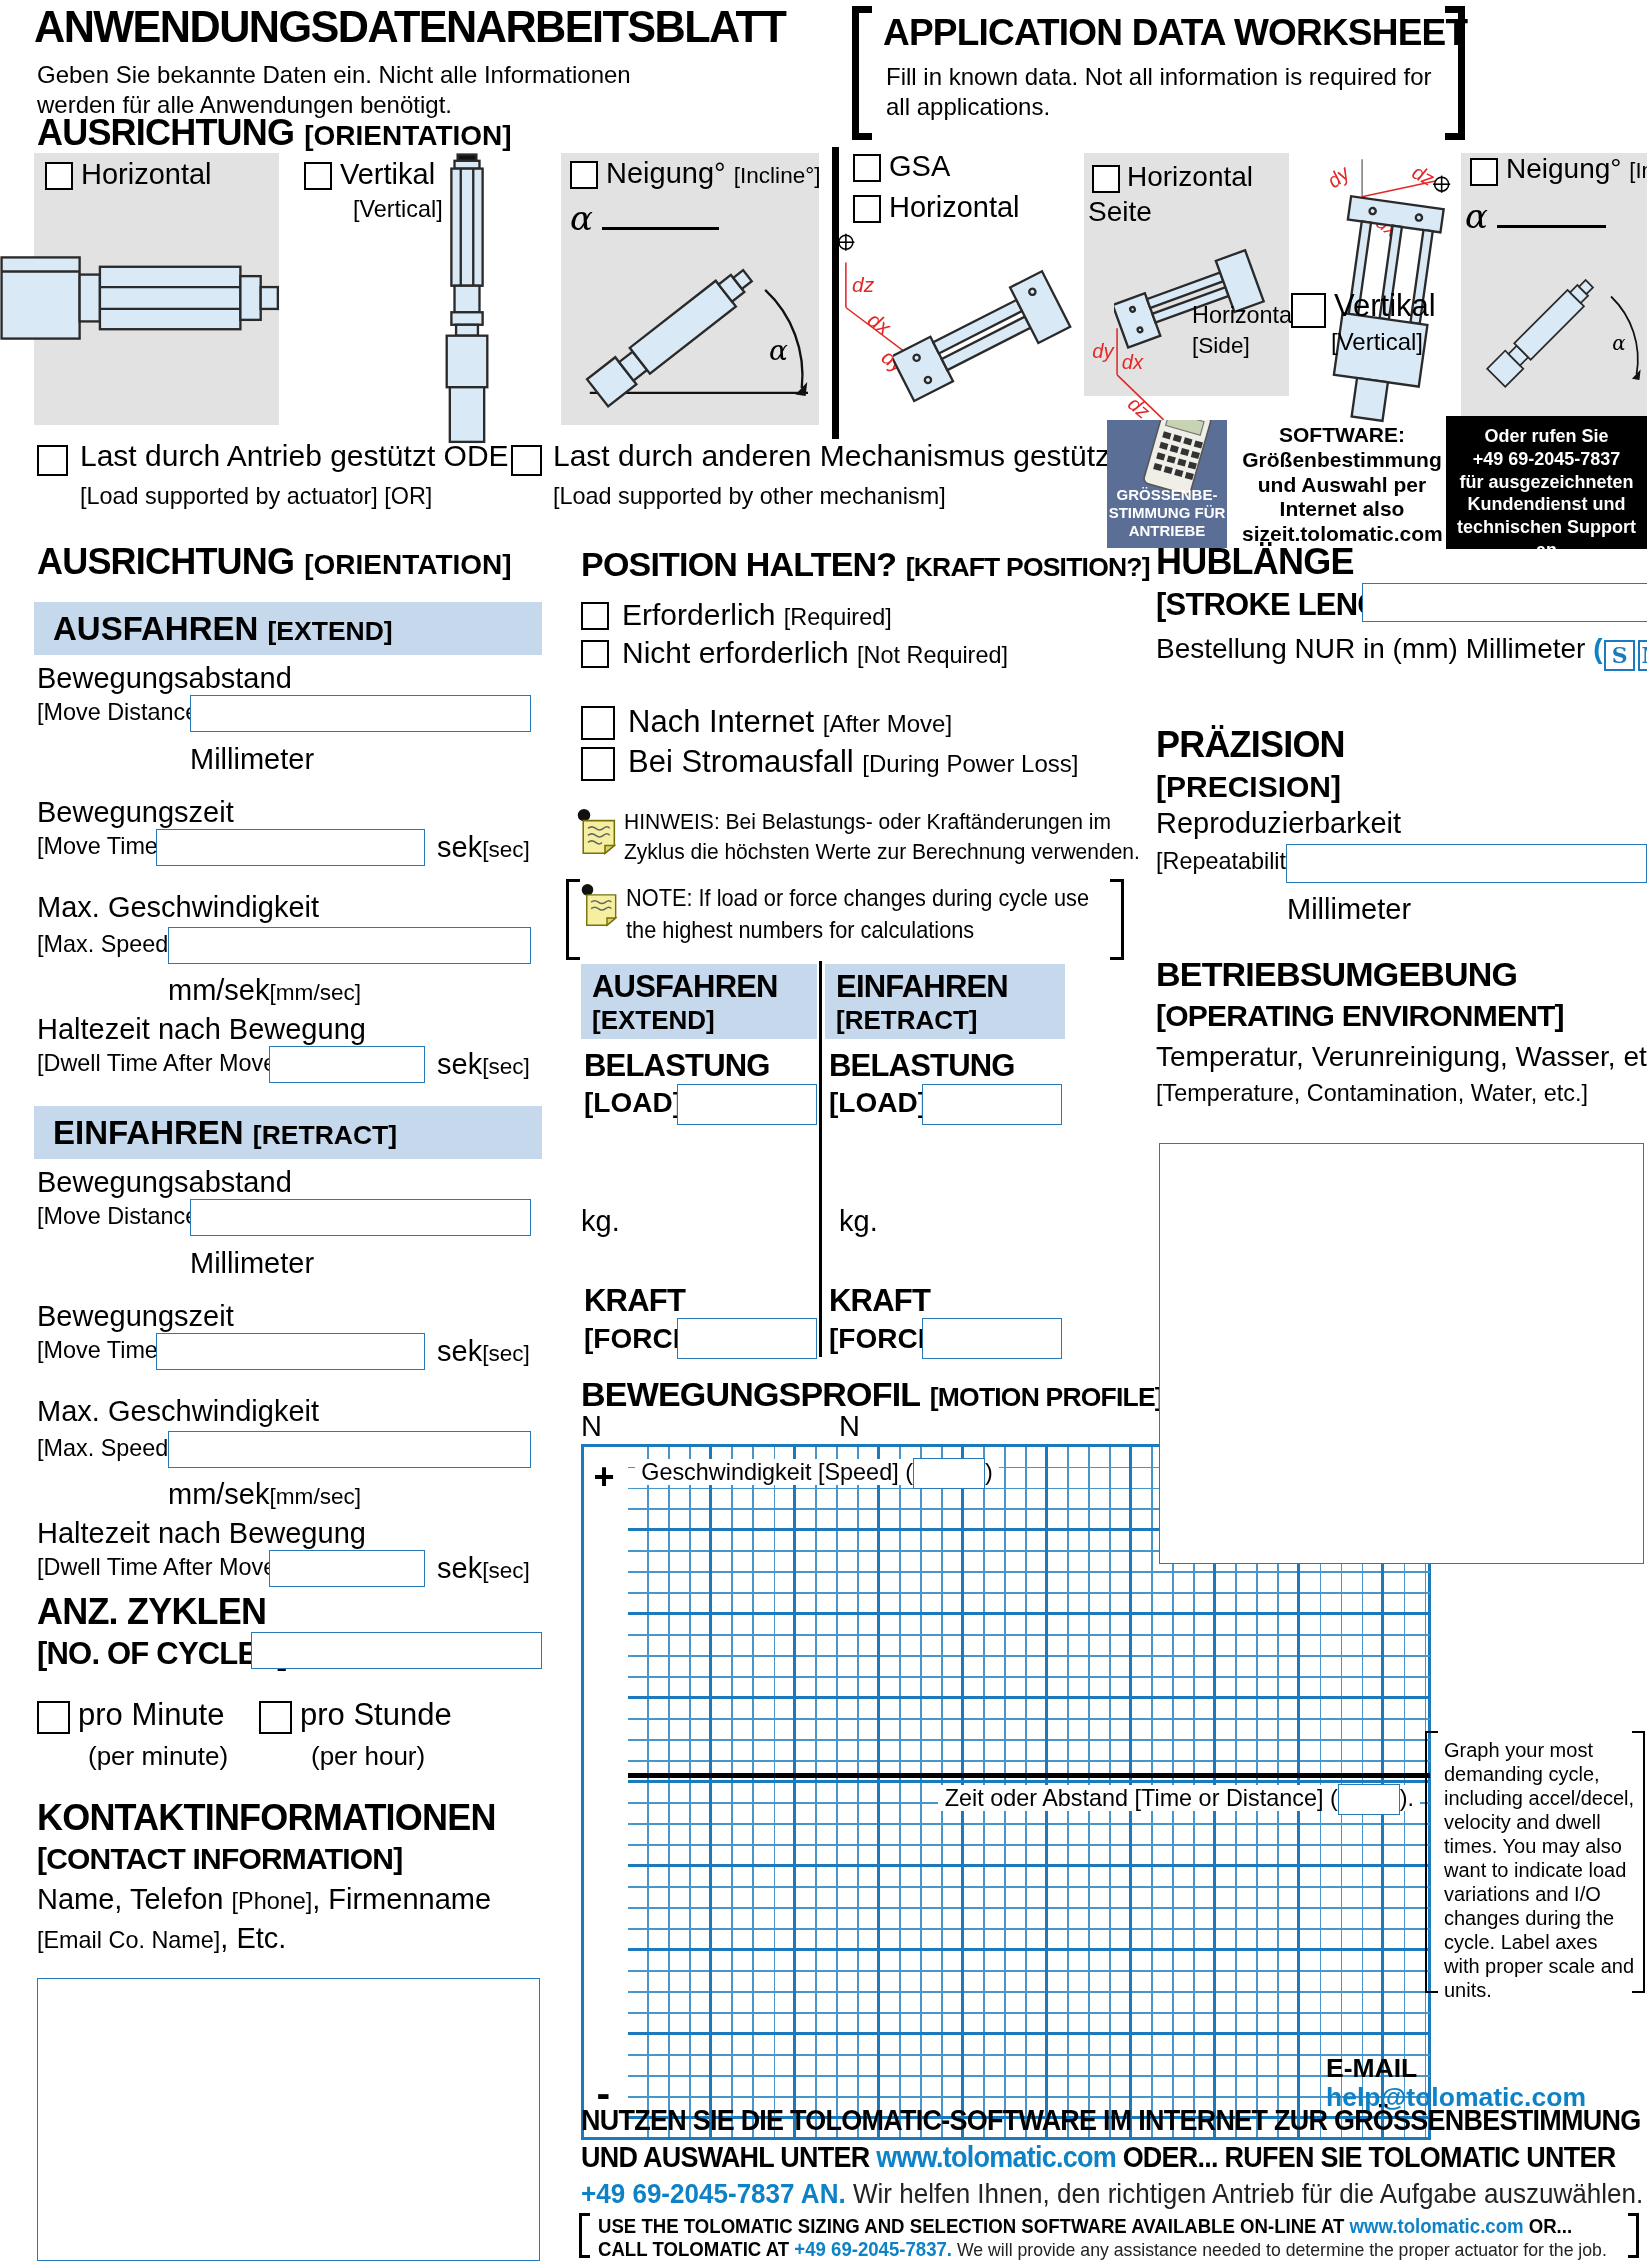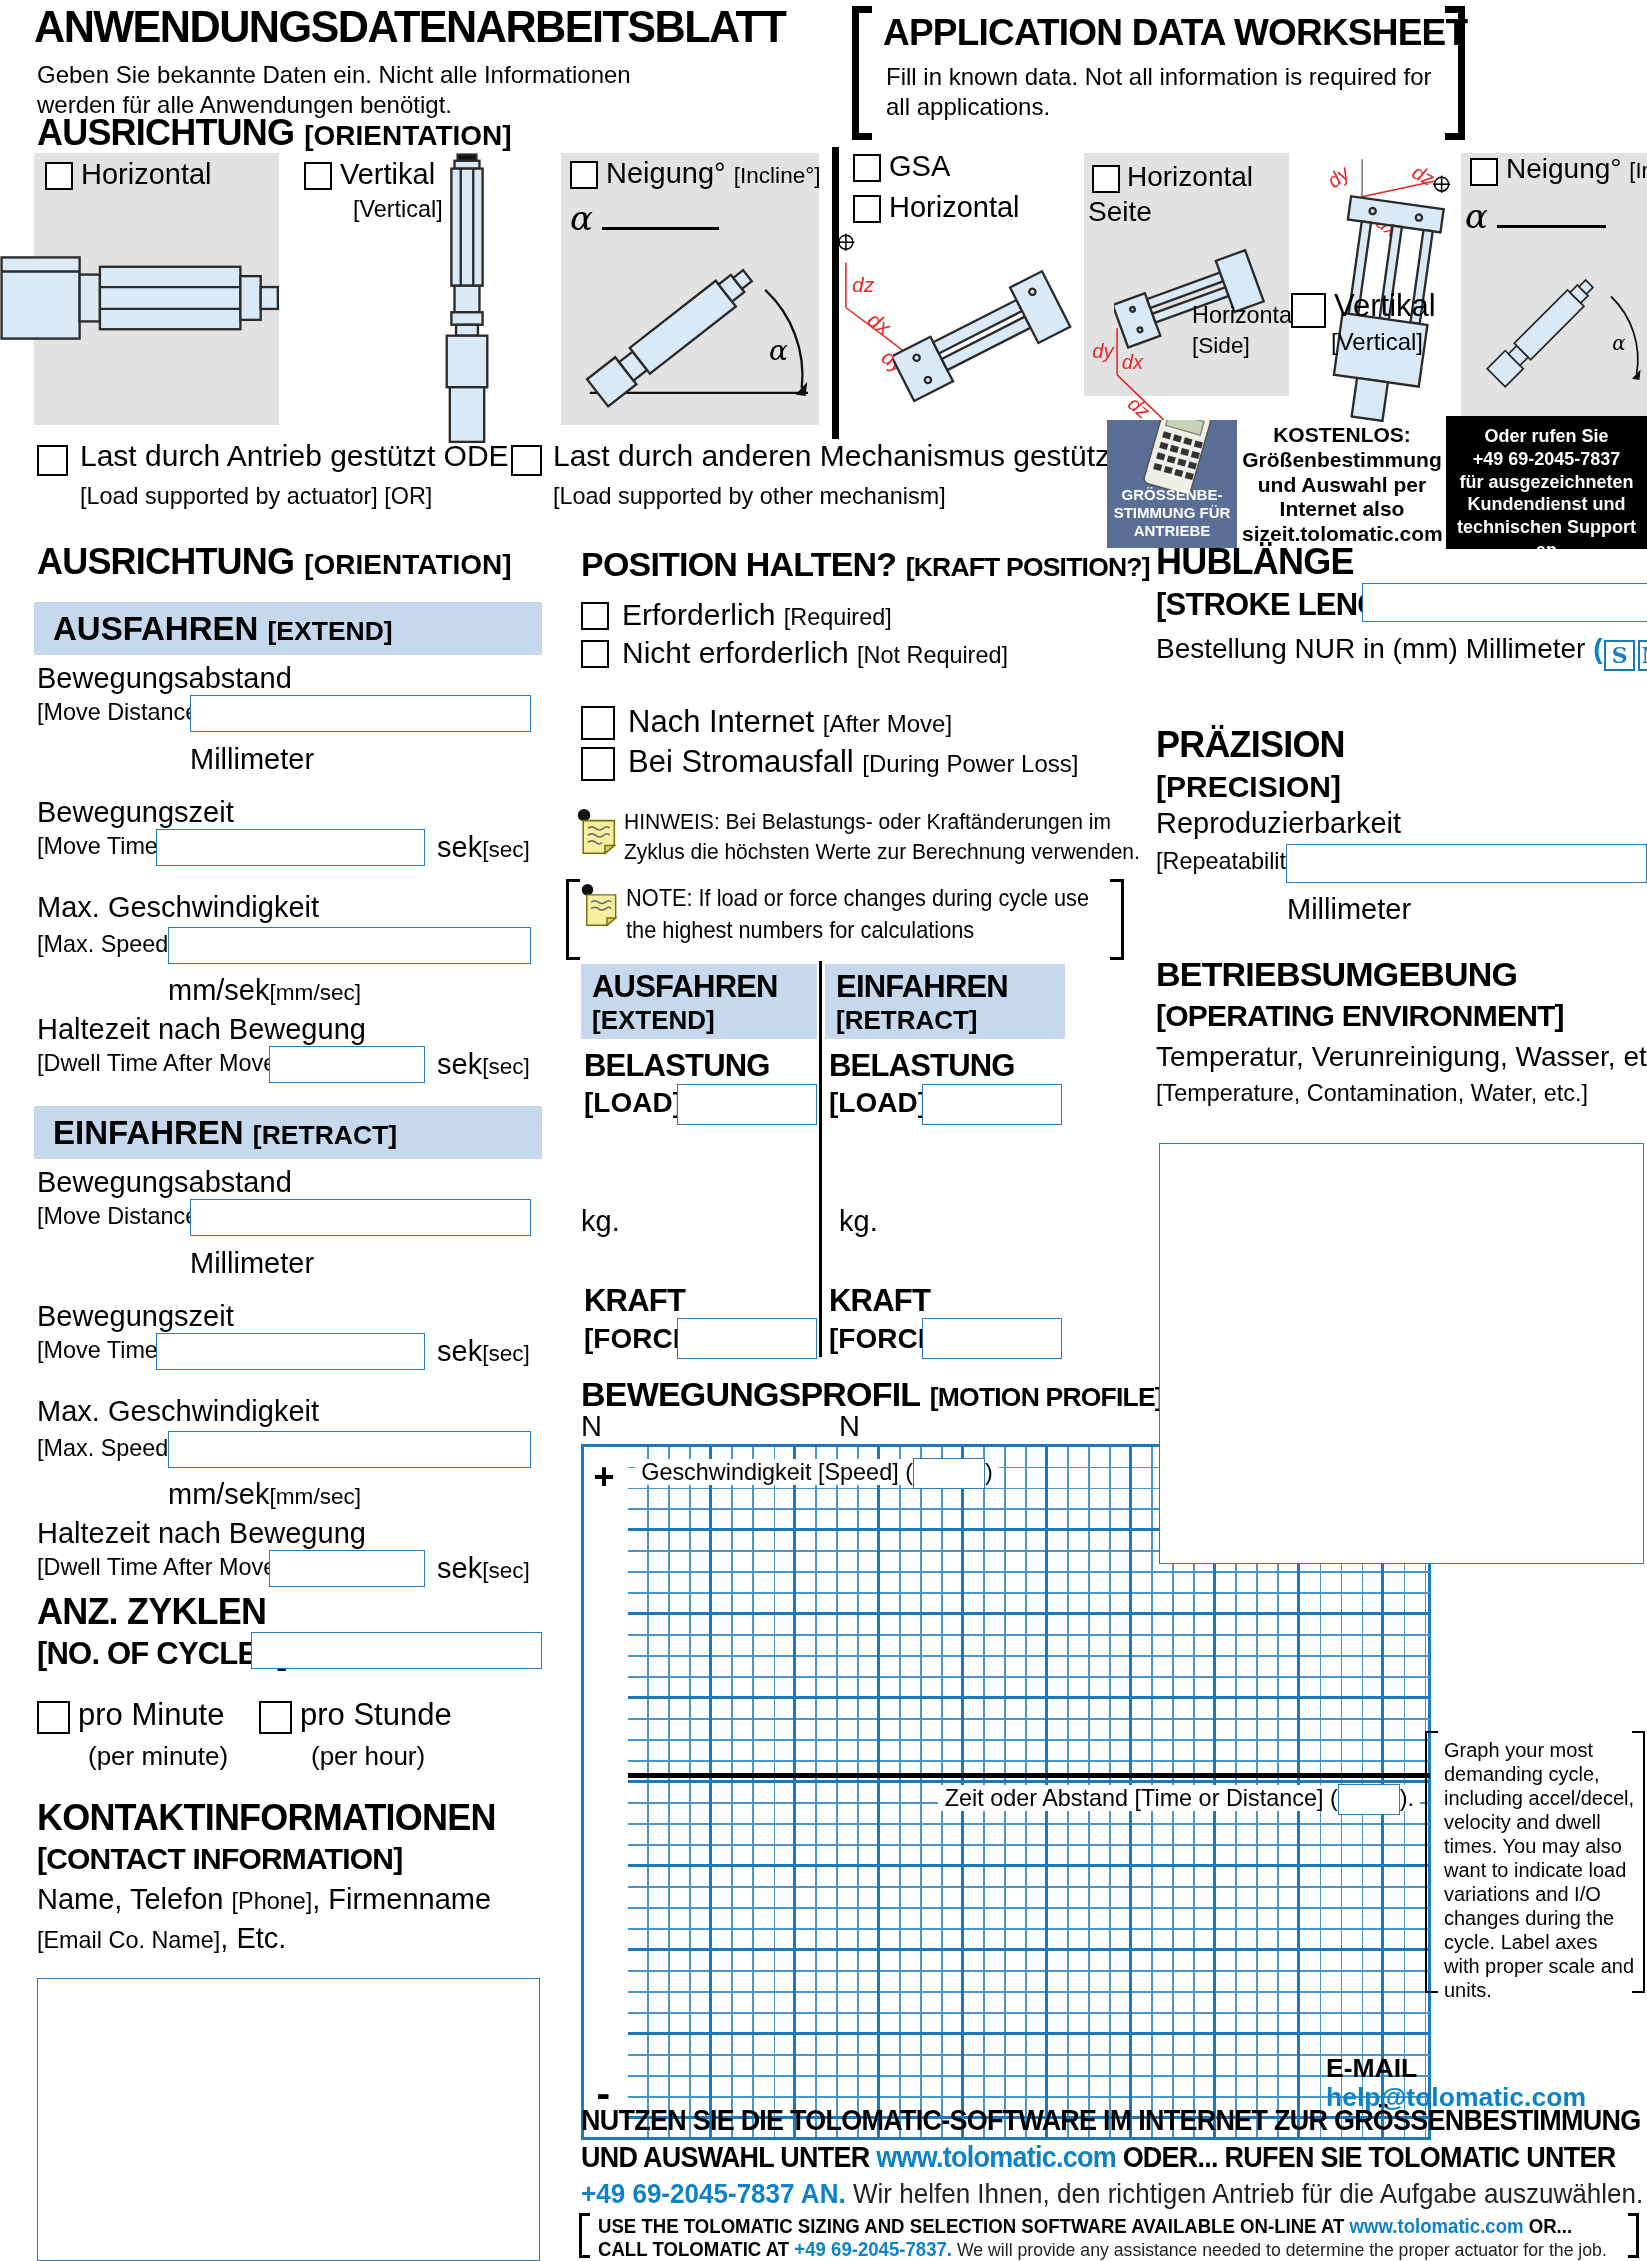--- a/index.html
+++ b/index.html
@@ -212,21 +212,21 @@
     <text x="240" y="212" font-size="34" class="alpha">α</text>
   </svg>
 
   <div class="cb" style="left:37px;top:445px;width:31px;height:31px"></div>
   <div class="t" style="left:80px;top:440px;font-size:30px">Last durch Antrieb gestützt  ODER</div>
   <div class="t" style="left:80px;top:484px;font-size:23.4px">[Load supported by actuator]   [OR]</div>
   <div class="cb" style="left:511px;top:445px;width:31px;height:31px"></div>
   <div class="t" style="left:553px;top:440px;font-size:30px">Last durch anderen Mechanismus gestützt</div>
   <div class="t" style="left:553px;top:484px;font-size:23.4px">[Load supported by other mechanism]</div>
 
-  <div style="position:absolute;left:1107px;top:420px;width:130px;height:128px;background:#5b6f96;overflow:hidden">
+  <div style="position:absolute;left:1107px;top:420px;width:120px;height:128px;background:#5b6f96;overflow:hidden">
     <svg style="left:23.4px;top:-11px" width="94" height="86" viewBox="0 0 120 110">
       <g transform="rotate(16 60 50)">
         <rect x="30" y="0" width="62" height="104" rx="7" fill="#efefe8" stroke="#555" stroke-width="2"></rect>
         <rect x="38" y="8" width="46" height="18" fill="#c8d3b4" stroke="#777" stroke-width="1.5"></rect>
         <g fill="#333">
           <rect x="38" y="34" width="10" height="8"></rect>
             <rect x="52" y="34" width="10" height="8"></rect>
             <rect x="66" y="34" width="10" height="8"></rect>
             <rect x="80" y="34" width="10" height="8"></rect>
           <rect x="38" y="48" width="10" height="8"></rect>
@@ -244,21 +244,21 @@
         </g>
       </g>
     </svg>
     <div class="ctr b" style="position:absolute;left:0;right:0;bottom:7.8px;color:#fff;font-size:15px;line-height:1.2">
       <div>GRÖSSENBE-</div>
       <div>STIMMUNG  FÜR</div>
       <div>ANTRIEBE</div>
     </div>
   </div>
   <div class="ctr b" style="position:absolute;left:1242px;top:423px;width:200px;font-size:21px;line-height:1.18">
-    <div>KOSTENLOS:</div>
+    <div>SOFTWARE:</div>
     <div>Größenbestimmung</div>
     <div>und Auswahl per</div>
     <div>Internet also</div>
     <div>sizeit.tolomatic.com</div>
   </div>
   <div class="ctr b" style="position:absolute;left:1446px;top:416px;width:201px;height:133px;background:#000;color:#fff;font-size:18px;line-height:1.26;padding-top:9.4px">
     <div>Oder rufen Sie</div>
     <div>+49 69-2045-7837</div>
     <div>für ausgezeichneten</div>
     <div>Kundendienst und</div>

